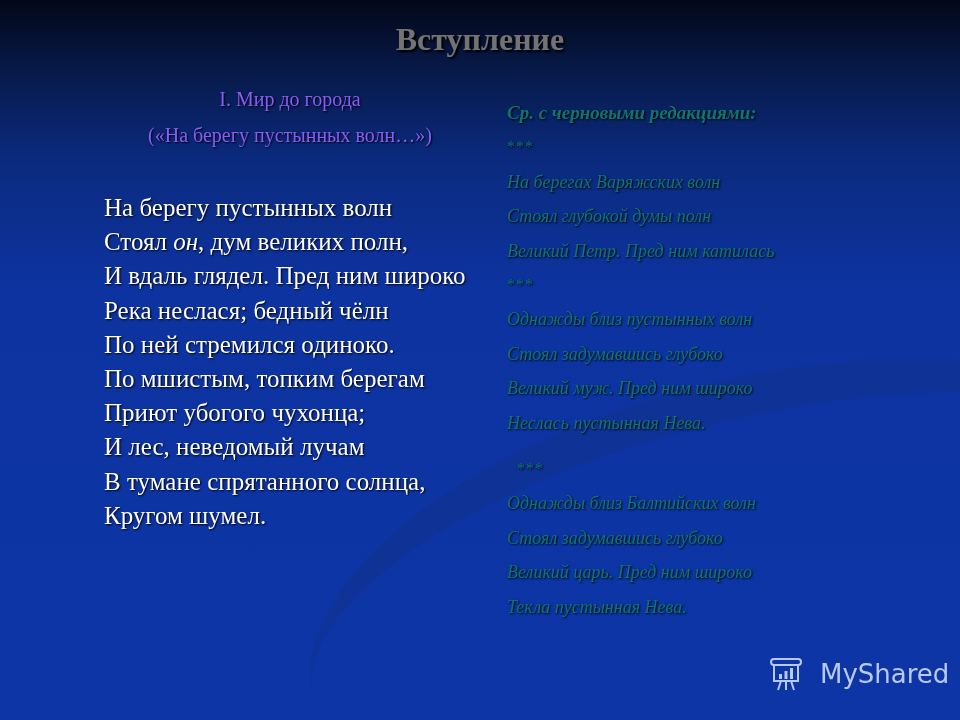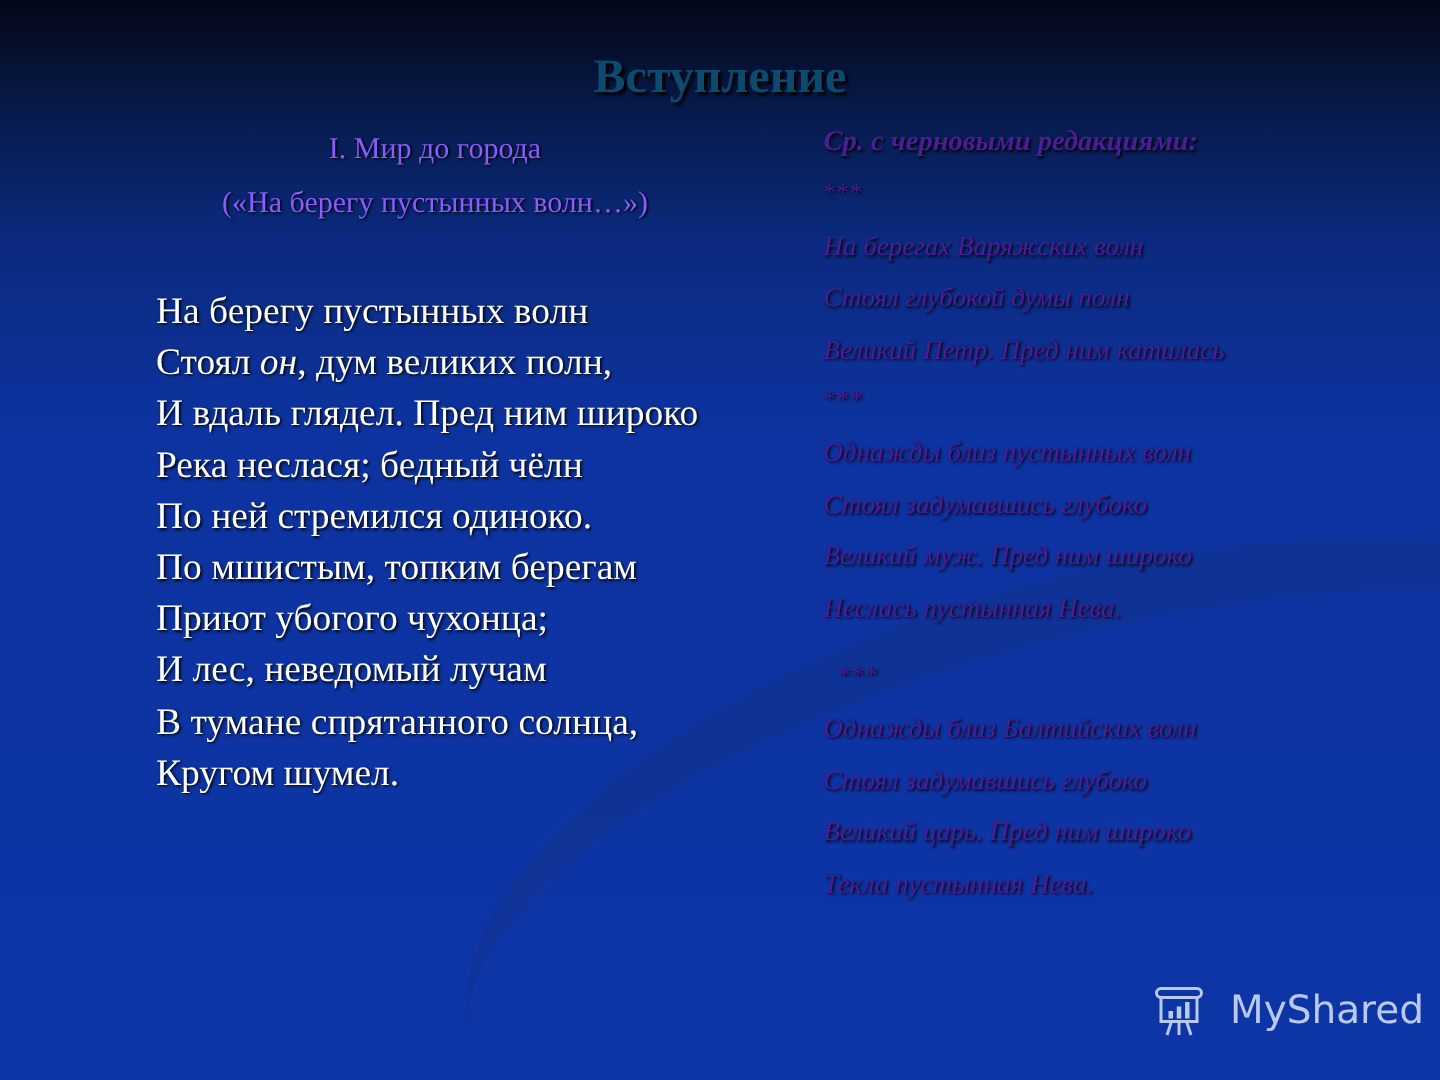--- a/index.html
+++ b/index.html
@@ -10,41 +10,40 @@
       color: #ffffff;
     }
     .swoosh {
       position: absolute; left: 300px; top: 380px; width: 900px; height: 380px;
       border-radius: 50%;
       border-top: 40px solid rgba(20, 50, 130, 0.35);
       transform: rotate(-14deg);
       pointer-events: none;
     }
     .title {
-      position: absolute; left: 0; top: 32px; width: 960px; text-align: center;
-      font-size: 32px; font-weight: bold; color: #0c4a6e;
+      position: absolute; left: 0; top: 21px; width: 960px; text-align: center;
+      font-size: 32px; font-weight: bold; color: #737373;
       text-shadow: 2px 2px 2px #000;
     }
     .left-head {
       position: absolute; left: 120px; width: 340px; text-align: center;
       font-size: 20px; color: #8b5cf6; text-shadow: 1px 1px 2px #000;
     }
     .left-head.h1 { top: 88px; }
     .left-head.h2 { top: 124px; }
     .poem-left {
       position: absolute; left: 104px; top: 191px;
       font-size: 25px; line-height: 34.2px; color: #ffffff;
       text-shadow: 1px 1px 2px #000;
     }
     .poem-left .line { white-space: nowrap; }
     .poem-right {
-      position: absolute; left: 507px; top: 78px;
-      font-size: 18px; line-height: 34.4px; color: #4c1d95; font-style: italic;
+      position: absolute; left: 507px; top: 96px;
+      font-size: 18px; line-height: 34.4px; color: #0f766e; font-style: italic;
       text-shadow: 1px 1px 2px #000;
-      margin-left: 42px;
     }
     .poem-right .line { white-space: nowrap; }
     .poem-right .head { font-weight: bold; font-size: 19px; }
     .poem-right .stars { font-style: normal; font-size: 16px; letter-spacing: 1px; }
     .poem-right .stars.indent { padding-left: 10px; }
     .poem-right .gap { height: 12px; }
     b { font-weight: normal; }
     .watermark {
       position: absolute; left: 768px; top: 655px; display: flex; align-items: center; gap: 16px;
       color: #b8c9ee; font-family: "DejaVu Sans", sans-serif; font-size: 26px;

